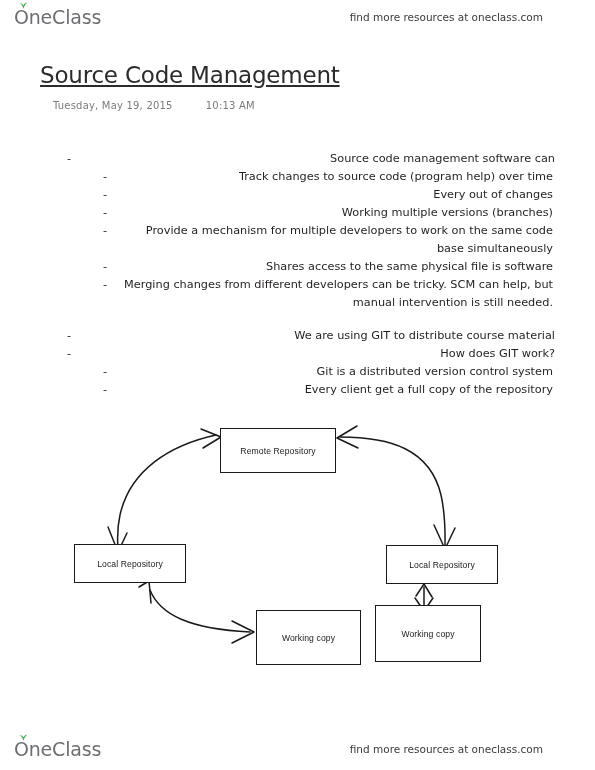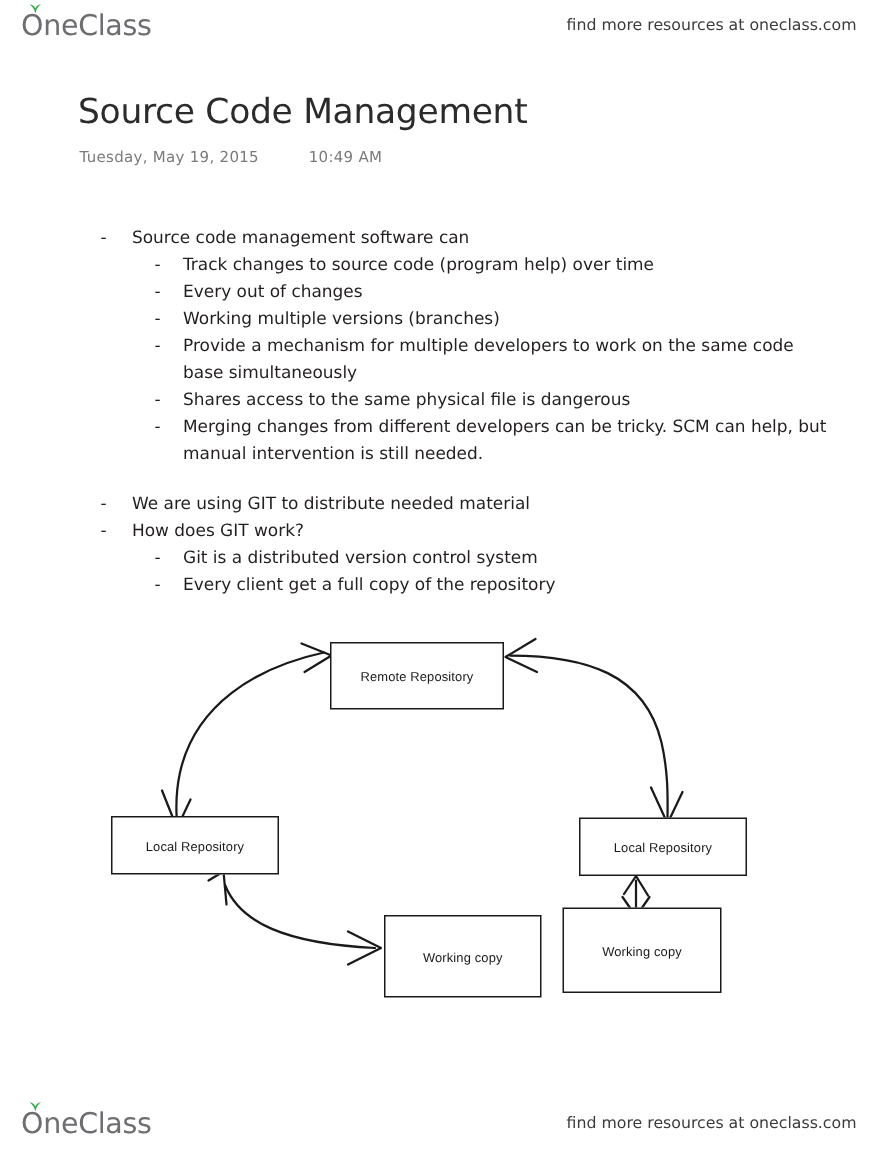--- a/index.html
+++ b/index.html
@@ -50,38 +50,39 @@
     width: 9px;
     height: 7px;
     line-height: 7px;
     font-size: 10px;
     color: #37a74a;
   }
   .logo .leaf svg { display: block; }
 
   .promo {
     position: absolute;
-    right: 24px;
+    right: 52px;
     font-family: "DejaVu Sans", sans-serif;
     font-size: 10.5px;
     color: #3b3b3b;
     white-space: nowrap;
   }
 
   
   .title {
     position: absolute;
-    left: 52px;
+    left: 40px;
     top: 62px;
     font-family: "DejaVu Sans", sans-serif;
     font-size: 23px;
     font-weight: 400;
     color: #2b2b2b;
     letter-spacing: -0.2px;
     white-space: nowrap;
+    text-decoration: underline;
   }
   .subtitle {
     position: absolute;
     left: 53px;
     top: 100px;
     font-family: "DejaVu Sans", sans-serif;
     font-size: 10px;
     color: #7b7b7b;
     white-space: nowrap;
   }
@@ -101,20 +102,21 @@
     font-family: "DejaVu Sans", sans-serif;
     color: #231f20;
   }
   .bullet .dash {
     position: absolute;
     display: inline-block;
     text-align: left;
   }
   .bullet .btext {
     display: block;
+    text-align: right;
   }
 
   
   .lvl1 {
     font-size: 11.3px;
     line-height: 18px;
     margin-left: 88px;
     margin-right: 40px;
   }
   .lvl1 .dash { left: -21px; top: 0; }
@@ -188,21 +190,21 @@
       <span>O</span>
     </span>
     <span>neClass</span>
   </div>
   <div class="promo">find more resources at oneclass.com</div>
 </div>
 
 <div class="title">Source Code Management</div>
 <div class="subtitle">
   <span class="date">Tuesday,  May 19, 2015</span>
-  <span class="time">10:49 AM</span>
+  <span class="time">10:13 AM</span>
 </div>
 
 <div class="outline" id="outline-root">
     <div class="bullet lvl1">
       <span class="dash">-</span>
       <span class="btext">Source code management software can</span>
     </div>
     <div class="bullet lvl2">
       <span class="dash">-</span>
       <span class="btext">Track changes to source code (program help) over time</span>
@@ -214,30 +216,30 @@
     <div class="bullet lvl2">
       <span class="dash">-</span>
       <span class="btext">Working multiple versions (branches)</span>
     </div>
     <div class="bullet lvl2">
       <span class="dash">-</span>
       <span class="btext">Provide a mechanism for multiple developers to work on the same code base simultaneously</span>
     </div>
     <div class="bullet lvl2">
       <span class="dash">-</span>
-      <span class="btext">Shares access to the same physical file is dangerous</span>
+      <span class="btext">Shares access to the same physical file is software</span>
     </div>
     <div class="bullet lvl2">
       <span class="dash">-</span>
       <span class="btext">Merging changes from different developers can be tricky. SCM can help, but manual intervention is still needed.</span>
     </div>
     <div class="gap"></div>
     <div class="bullet lvl1">
       <span class="dash">-</span>
-      <span class="btext">We are using GIT to distribute needed material</span>
+      <span class="btext">We are using GIT to distribute course material</span>
     </div>
     <div class="bullet lvl1">
       <span class="dash">-</span>
       <span class="btext">How does GIT work?</span>
     </div>
     <div class="bullet lvl2">
       <span class="dash">-</span>
       <span class="btext">Git is a distributed version control system</span>
     </div>
     <div class="bullet lvl2">

